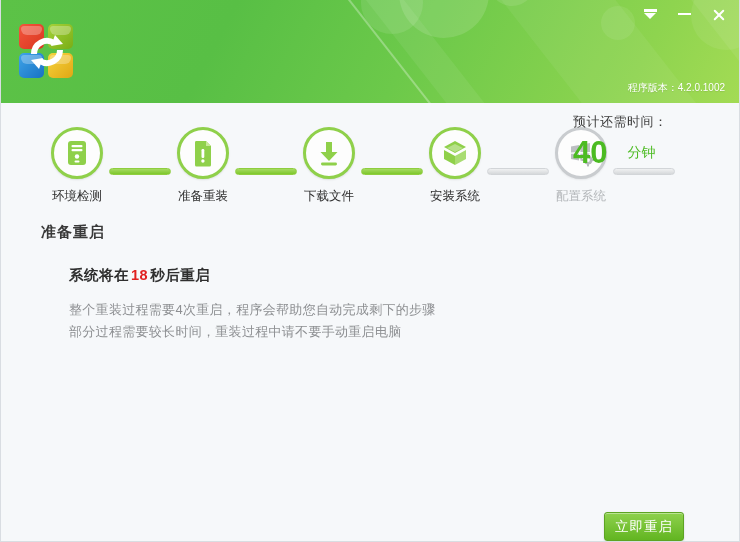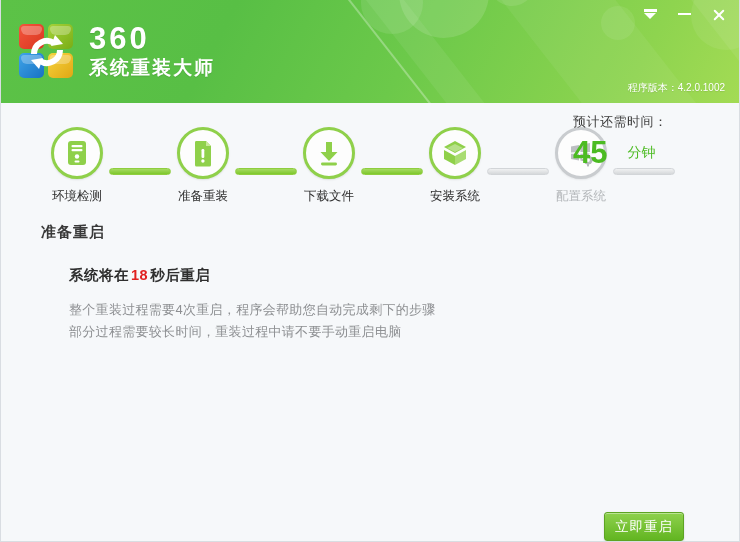--- a/index.html
+++ b/index.html
@@ -239,24 +239,20 @@
         <div class="lq br">
             <div class="lq-gloss"></div>
           </div>
         <svg class="logo-arrows" viewBox="0 0 42 42">
           <path d="M8 23 A13 13 0 0 1 28 12" fill="none" stroke="#ffffff" stroke-width="6" stroke-linecap="butt"></path>
           <path d="M34 19 A13 13 0 0 1 14 30" fill="none" stroke="#ffffff" stroke-width="6" stroke-linecap="butt"></path>
           <polygon points="29,4 37,13 25,15" fill="#ffffff"></polygon>
           <polygon points="13,38 5,29 17,27" fill="#ffffff"></polygon>
         </svg>
       </div>
-      <div class="logo-text">
-        <div class="logo-360">360</div>
-        <div class="logo-sub">系统重装大师</div>
-      </div>
     </div>
 
     <div class="version">程序版本：4.2.0.1002</div>
   </div>
 
   <div class="steps-bar">
     <div class="steps-row">
 
       <div class="step done">
         <div class="step-circle">
@@ -334,21 +330,21 @@
         </div>
         <div class="step-label">配置系统</div>
       </div>
 
       <div class="connector gray"></div>
     </div>
 
     <div class="eta">
       <div class="eta-label">预计还需时间：</div>
       <div class="eta-value">
-        <span class="eta-num">45</span><span class="eta-unit">分钟</span>
+        <span class="eta-num">40</span><span class="eta-unit">分钟</span>
       </div>
     </div>
   </div>
 
   <div class="main">
     <div class="section-title">准备重启</div>
 
     <div class="countdown">
       <span>系统将在</span><span class="num">18</span><span>秒后重启</span>
     </div>

